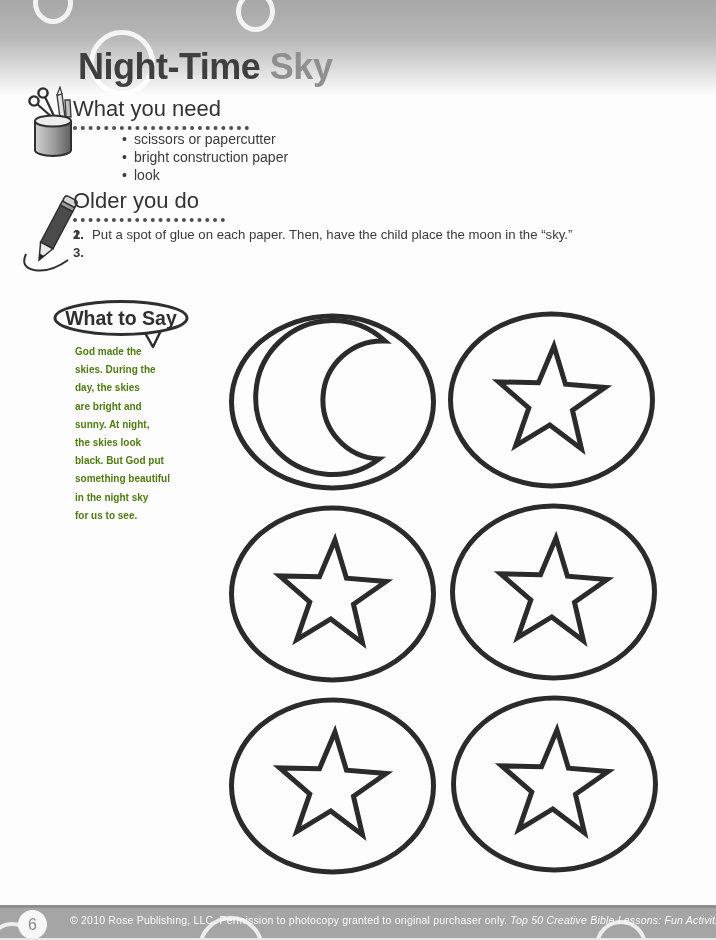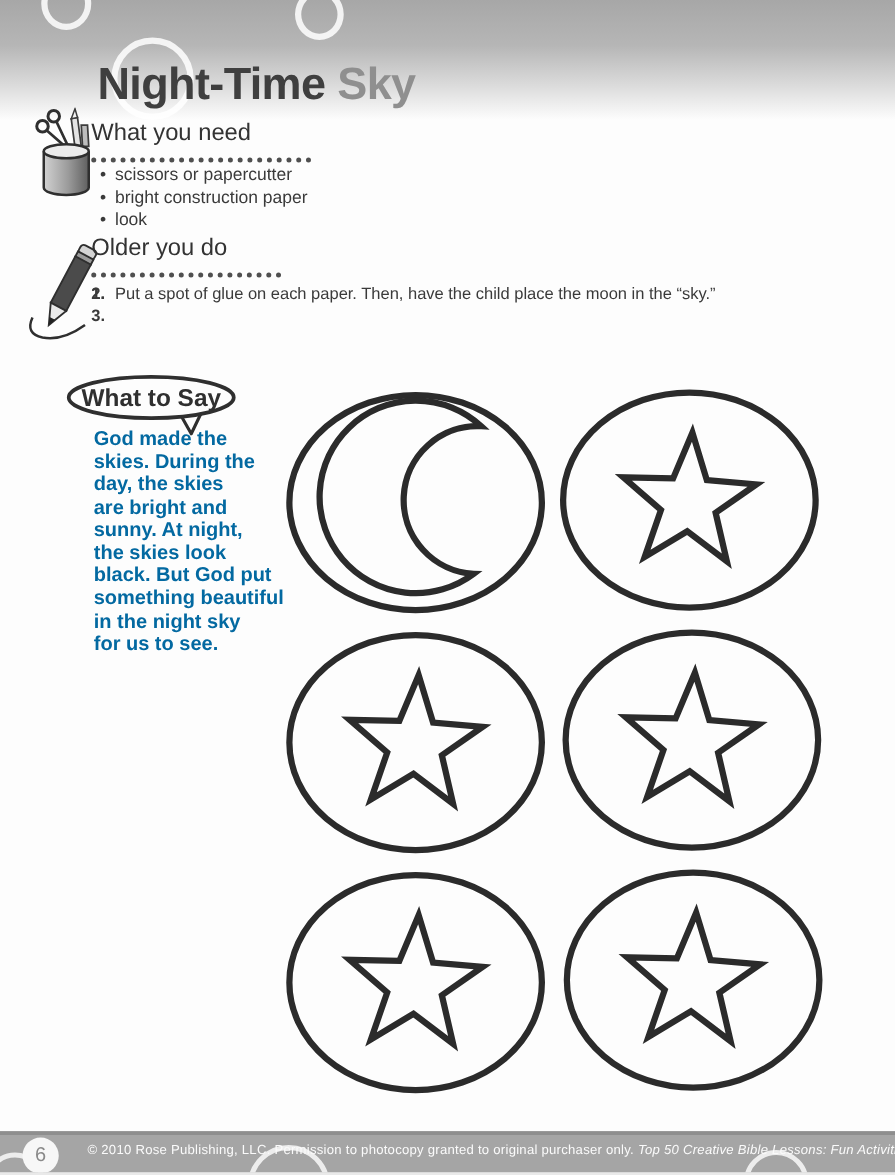--- a/index.html
+++ b/index.html
@@ -10,35 +10,35 @@
   }
   
   .header-band {
     position:absolute; left:0; top:0; width:716px; height:96px;
     background:linear-gradient(to bottom,#a7a7a7 0%,#b6b6b6 38%,#dcdcdc 72%,#fdfdfd 100%);
   }
   .decor { position:absolute; border:5px solid rgba(255,255,255,.85); border-radius:50%; background:transparent; }
   .page-title { position:absolute; left:78px; top:46px; font-size:36px; font-weight:bold; letter-spacing:-0.5px; color:#3f3f3f; white-space:nowrap; }
   .page-title .lite { color:#8f8f8f; }
   
-  .sec-h { position:absolute; font-size:19px; color:#333; white-space:nowrap; }
+  .sec-h { position:absolute; font-size:22px; color:#333; white-space:nowrap; }
   .dotline { position:absolute; height:0; border-bottom:4px dotted #4f4f4f; }
   
   .need-list { position:absolute; left:80px; top:132px; margin:0; padding:0; list-style:none; font-size:14px; color:#3a3a3a; }
-  .need-list li { margin-bottom:4px; line-height:14px; }
+  .need-list li { margin-bottom:4px; line-height:14px;margin-left:42px; }
   .need-list .bullet { display:inline-block; width:12px; color:#3a3a3a; }
   
   .steps { position:absolute; left:73px; top:226px; width:636px; font-size:13.2px; line-height:18px; color:#3a3a3a; }
   .step { position:relative; padding-left:19px; }
   .step .num { position:absolute; left:0; top:0; font-weight:bold; }
   .step .txt { white-space:pre-line; }
   
   .say-text {
     position:absolute; left:75px; top:343px; width:175px;
-    font-size:16px; font-weight:bold; line-height:18.2px; color:#0369a1;
+    font-size:10px; font-weight:bold; line-height:18.2px; color:#4d7c0f;
     white-space:pre-line;
   }
   
   .cut { position:absolute; width:211px; height:181px; }
   
   .footer-bar {
     position:absolute; left:0; top:905px; width:716px; height:35px;
     background:#a5a5a5; border-top:3px solid #8e8e8e; box-sizing:border-box;
   }
   .footer-decor { position:absolute; border:4px solid rgba(255,255,255,.8); border-radius:50%; }

